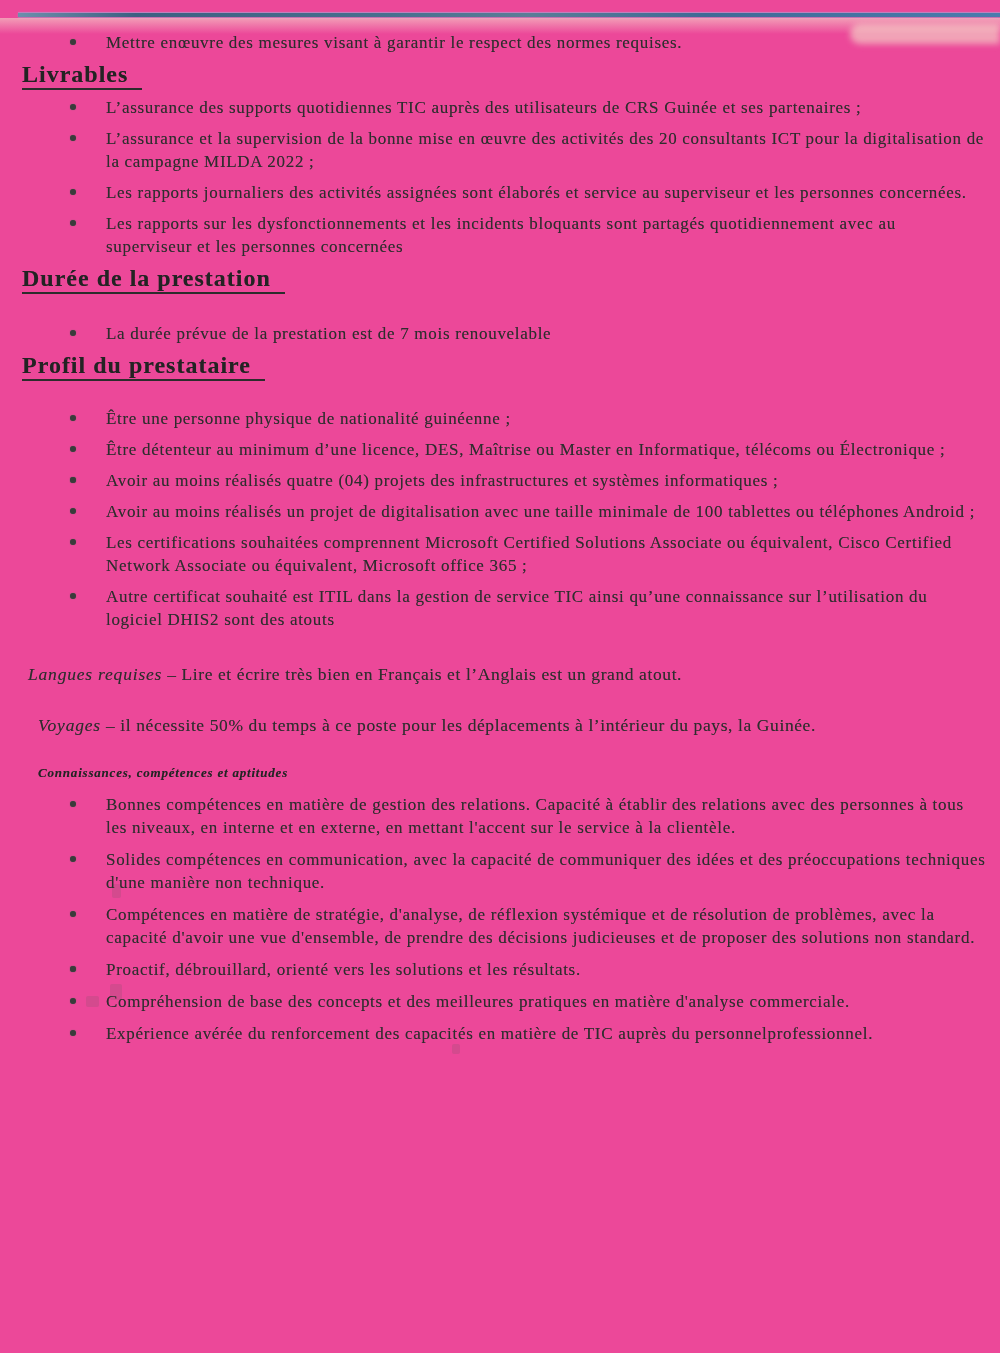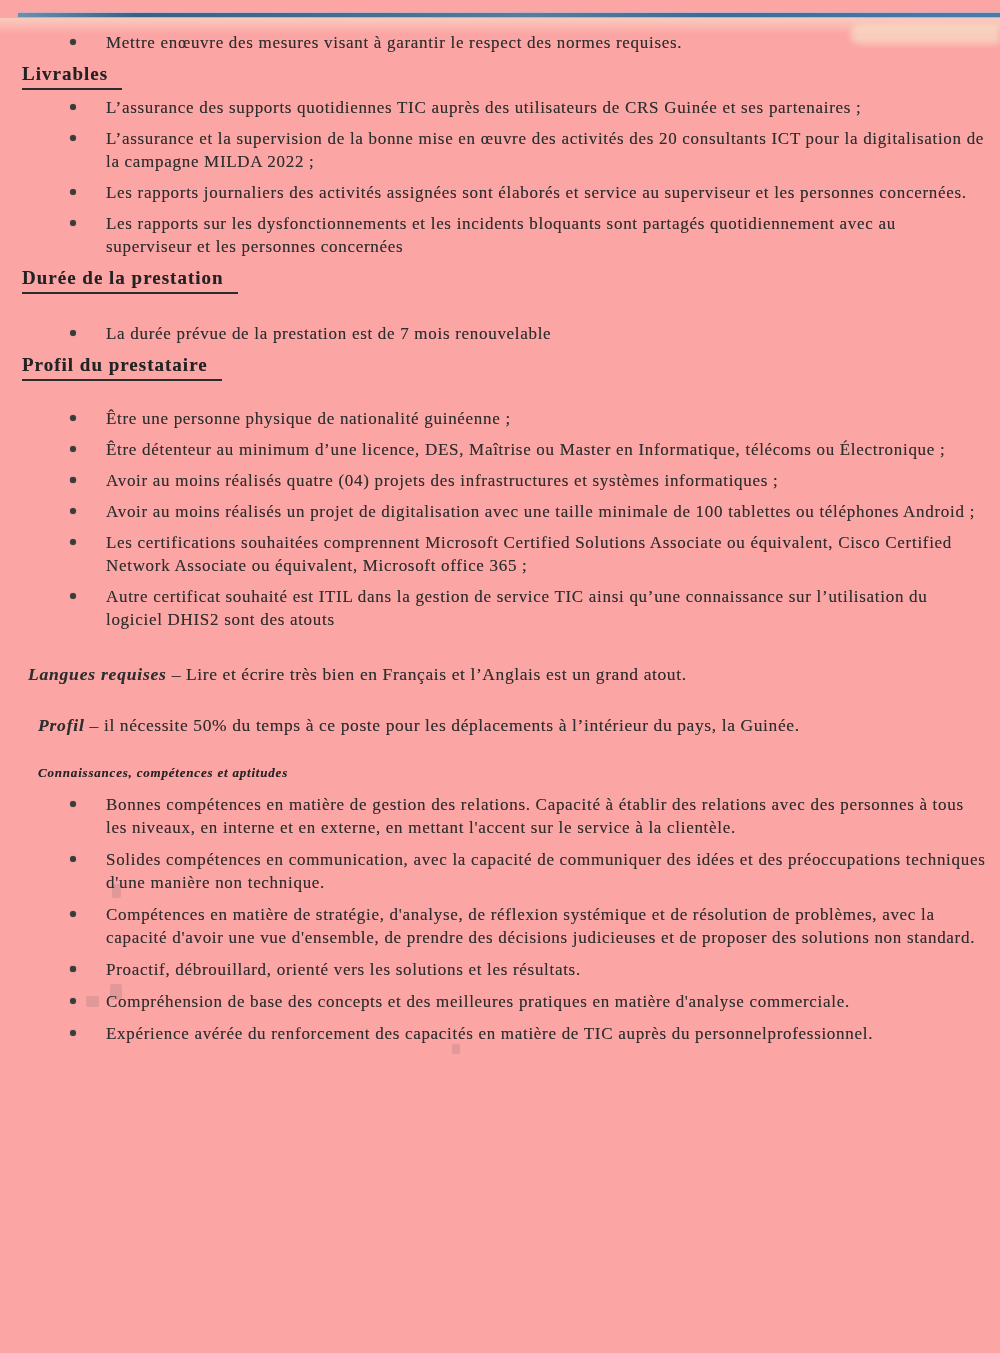--- a/index.html
+++ b/index.html
@@ -1,21 +1,21 @@
 <!DOCTYPE html>
 <html lang="fr"><head>
 <meta charset="utf-8">
 <title>Document scanné</title>
 <style>
   html, body { margin: 0; padding: 0; background: #ffffff; }
   .page {
     position: relative;
     width: 1000px;
     height: 1353px;
-    background: #fca5a5;
+    background: #ec4899;
     overflow: hidden;
     font-family: "Liberation Serif", "DejaVu Serif", serif;
     color: #2e2e2e;
     box-sizing: border-box;
     padding: 0 14px 0 22px;
     text-shadow: 0 0 0.6px rgba(45,45,45,0.45);
   }
 
   
   .top-rule {
@@ -51,40 +51,40 @@
   }
   .dot {
     position: absolute; left: 48px; top: 8px;
     width: 6px; height: 6px; border-radius: 50%;
     background: #3b3b3b; box-shadow: 0 0 1px #666;
   }
 
   .intro-list { margin-top: 31px; }
 
   h2.sec {
-    margin: 0; font-size: 19px; font-weight: bold; color: #232323;
+    margin: 0; font-size: 24px; font-weight: bold; color: #232323;
     letter-spacing: 1px; line-height: 24px;
   }
   h2.sec .u {
     display: inline-block;
     border-bottom: 2px solid #2c2c2c;
     padding: 0 14px 2px 0;
   }
   .h-livrables { margin-top: 34px; }
   .list-livrables { margin-top: 6px; }
   .h-duree { margin-top: 18px; }
   .list-duree { margin-top: 28px; }
   .h-profil { margin-top: 28px; }
   .list-profil { margin-top: 26px; }
 
   .lead-para {
     margin: 0; font-size: 17.5px; line-height: 23px; letter-spacing: 0.6px;
     max-width: 950px;
   }
-  .lead-para .lead { font-weight: bold; font-style: italic; letter-spacing: 0.8px; }
+  .lead-para .lead { font-weight: normal; font-style: italic; letter-spacing: 0.8px; }
   .p-langues { margin-top: 32px; margin-left: 6px; }
   .p-voyages { margin-top: 28px; margin-left: 16px; }
 
   h2.skills-h {
     margin: 24px 0 0 16px;
     font-size: 13px; font-weight: bold; font-style: italic;
     color: #242424; letter-spacing: 0.8px; line-height: 24px;
   }
   .list-skills { margin-top: 8px; }
   .list-skills li { margin-bottom: 9px; }
@@ -173,21 +173,21 @@
       <span>Autre certificat souhaité est ITIL dans la gestion de service TIC ainsi qu’une connaissance sur l’utilisation du logiciel DHIS2 sont des atouts</span>
     </li>
   </ul>
 
   <p class="lead-para p-langues">
     <span class="lead">Langues requises</span>
     <span>– Lire et écrire très bien en Français et l’Anglais est un grand atout.</span>
   </p>
 
   <p class="lead-para p-voyages">
-    <span class="lead">Profil</span>
+    <span class="lead">Voyages</span>
     <span>– il nécessite 50% du temps à ce poste pour les déplacements à l’intérieur du pays, la Guinée.</span>
   </p>
 
   <h2 class="skills-h">Connaissances, compétences et aptitudes</h2>
   <ul class="bullets list-skills">
     <li>
       <span class="dot"></span>
       <span>Bonnes compétences en matière de gestion des relations. Capacité à établir des relations avec des personnes à tous les niveaux, en interne et en externe, en mettant l'accent sur le service à la clientèle.</span>
     </li>
     <li>

